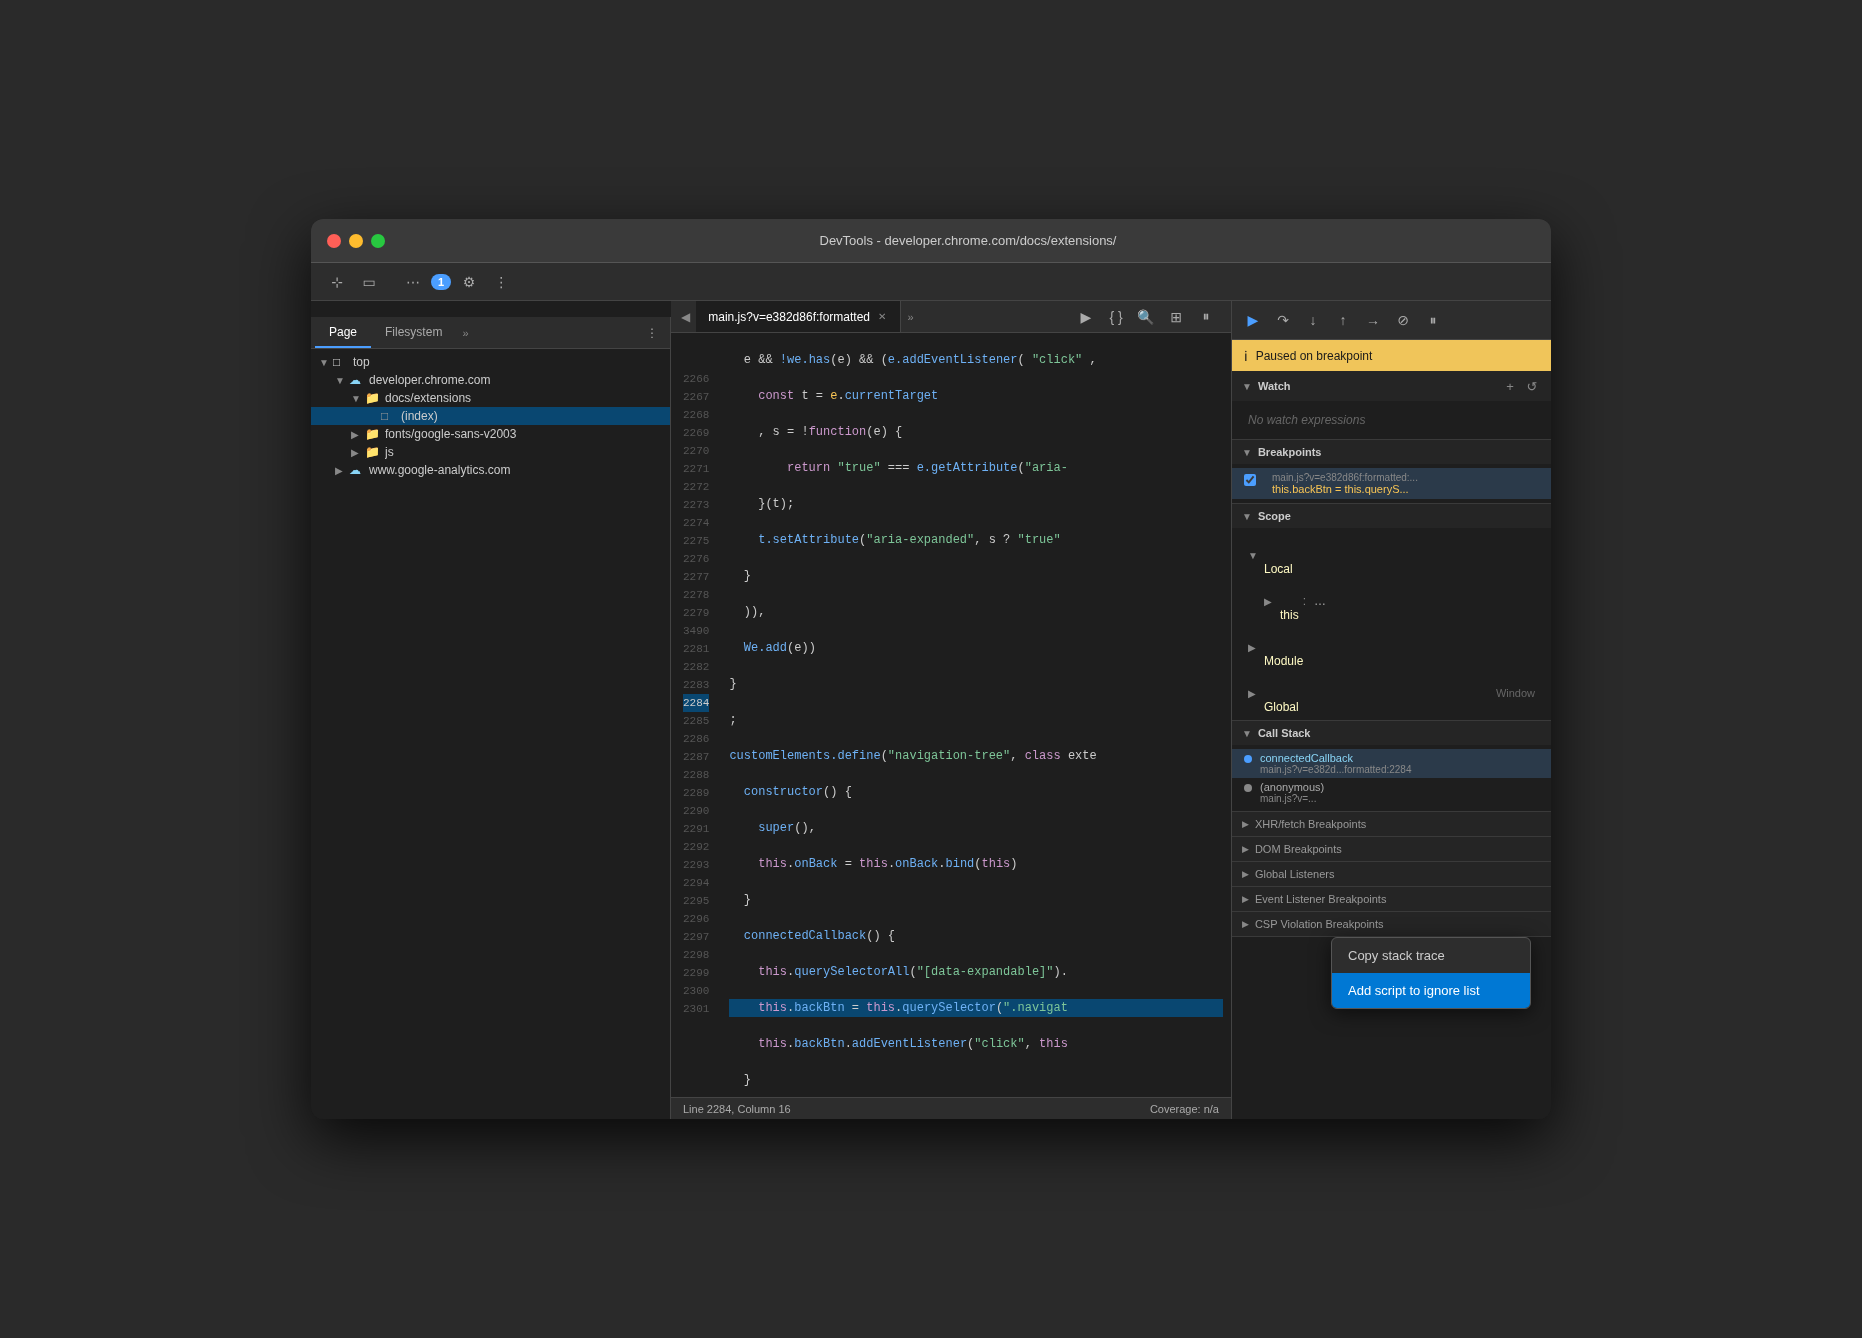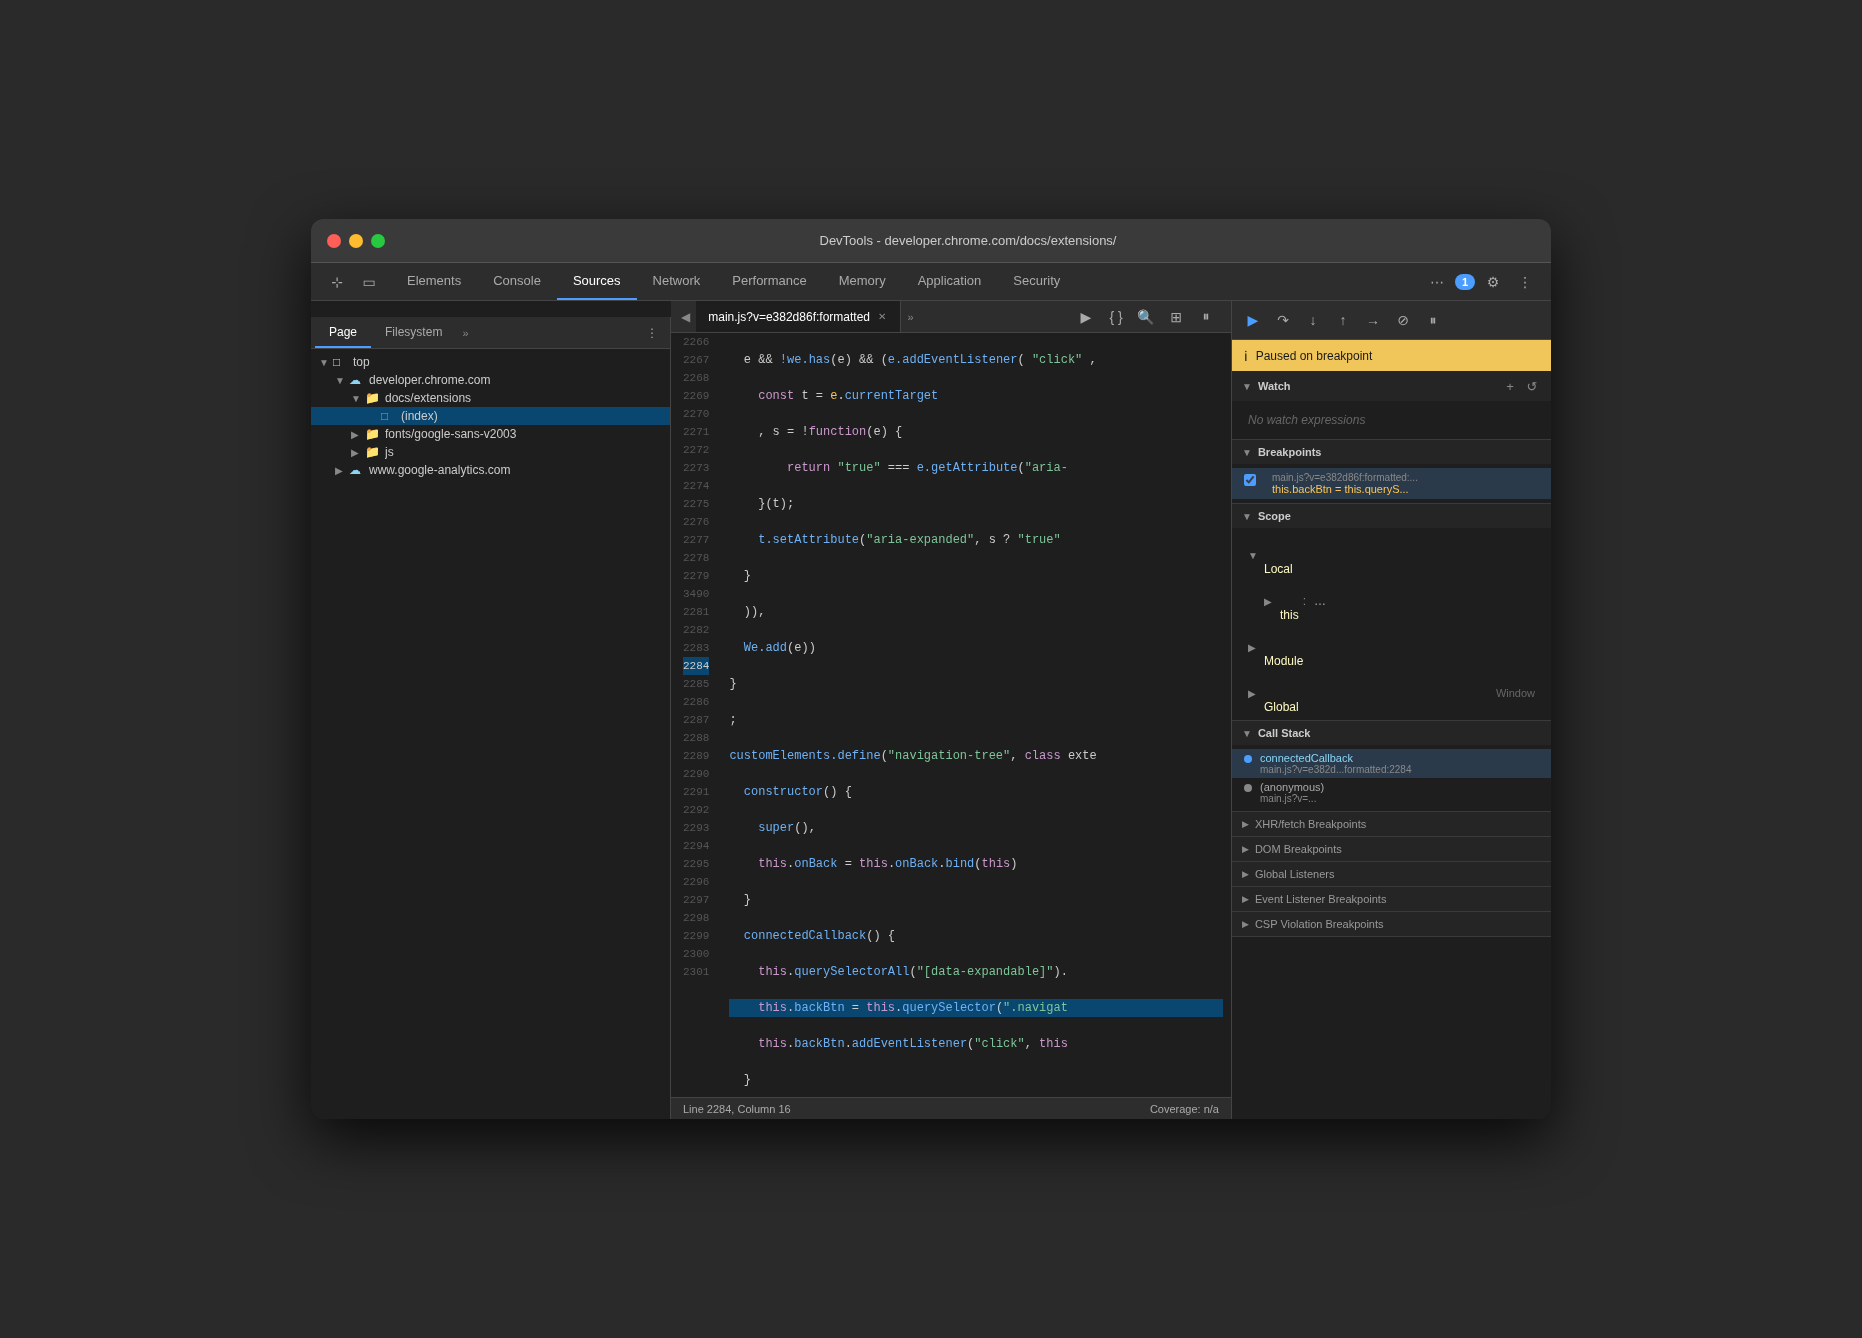--- a/index.html
+++ b/index.html
@@ -276,20 +276,21 @@
       font-size: 12px;
     }
     .line-numbers {
       background: #1e1e1e;
       color: #555;
       padding: 0 12px;
       text-align: right;
       user-select: none;
       flex-shrink: 0;
       line-height: 18px;
+      margin-top: 37px;
     }
     .line-number {
       height: 18px;
       display: flex;
       align-items: center;
       justify-content: flex-end;
       font-size: 11px;
     }
     .code-content {
       flex: 1;
@@ -522,30 +523,20 @@
       <div class="traffic-light tl-yellow"></div>
       <div class="traffic-light tl-green"></div>
     </div>
     <div class="title-text">DevTools - developer.chrome.com/docs/extensions/</div>
   </div>
 
   <div class="devtools-tabs">
     <div class="tab-icons">
       <button class="tab-icon-btn">⊹</button>
       <button class="tab-icon-btn">▭</button>
-    </div>
-    <div class="tabs-list">
-      <div class="tab">Elements</div>
-      <div class="tab">Console</div>
-      <div class="tab active">Sources</div>
-      <div class="tab">Network</div>
-      <div class="tab">Performance</div>
-      <div class="tab">Memory</div>
-      <div class="tab">Application</div>
-      <div class="tab">Security</div>
     </div>
     <div class="tabs-end">
       <button class="tab-icon-btn">⋯</button>
       <div class="badge">1</div>
       <button class="icon-btn">⚙</button>
       <button class="icon-btn">⋮</button>
     </div>
   </div>
 
   <div class="main-content">
@@ -837,15 +828,19 @@
           <span class="cs-arrow">▶</span>
           <span>Event Listener Breakpoints</span>
         </div>
 
         <div class="collapsed-section">
           <span class="cs-arrow">▶</span>
           <span>CSP Violation Breakpoints</span>
         </div>
       </div>
 
+      <div class="context-menu">
+        <div class="context-menu-item">Copy stack trace</div>
+        <div class="context-menu-item primary">Add script to ignore list</div>
+      </div>
     </div>
   </div>
 </div>
 
 </body></html>

